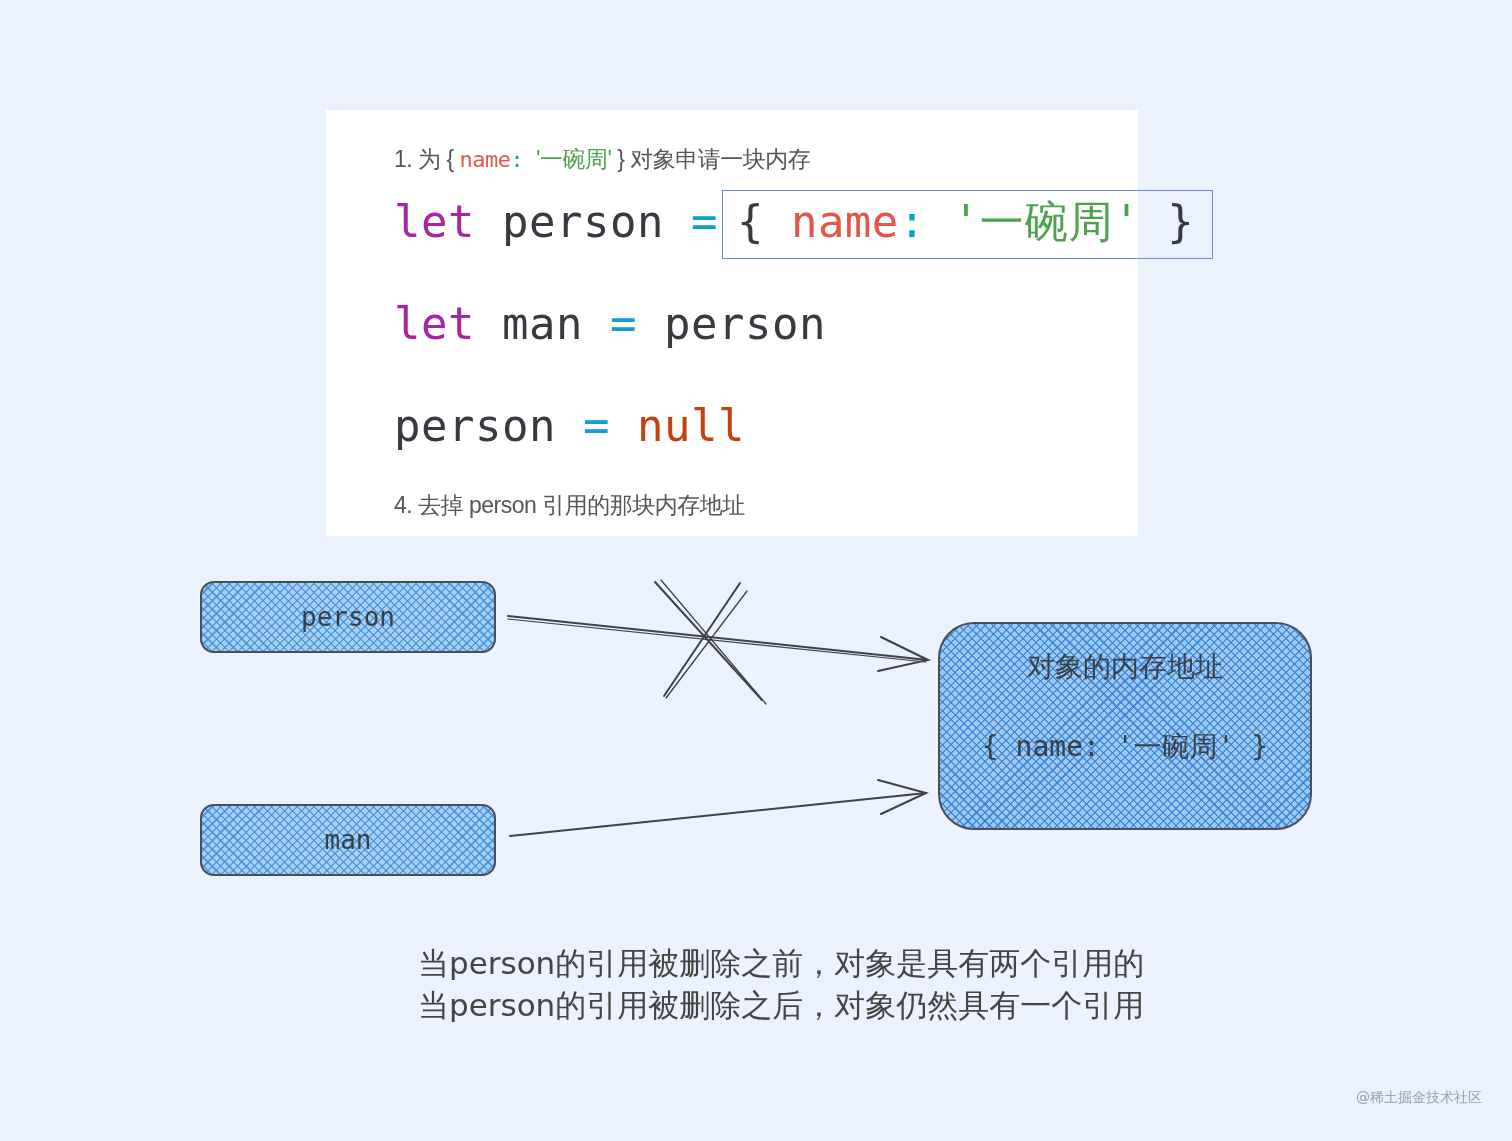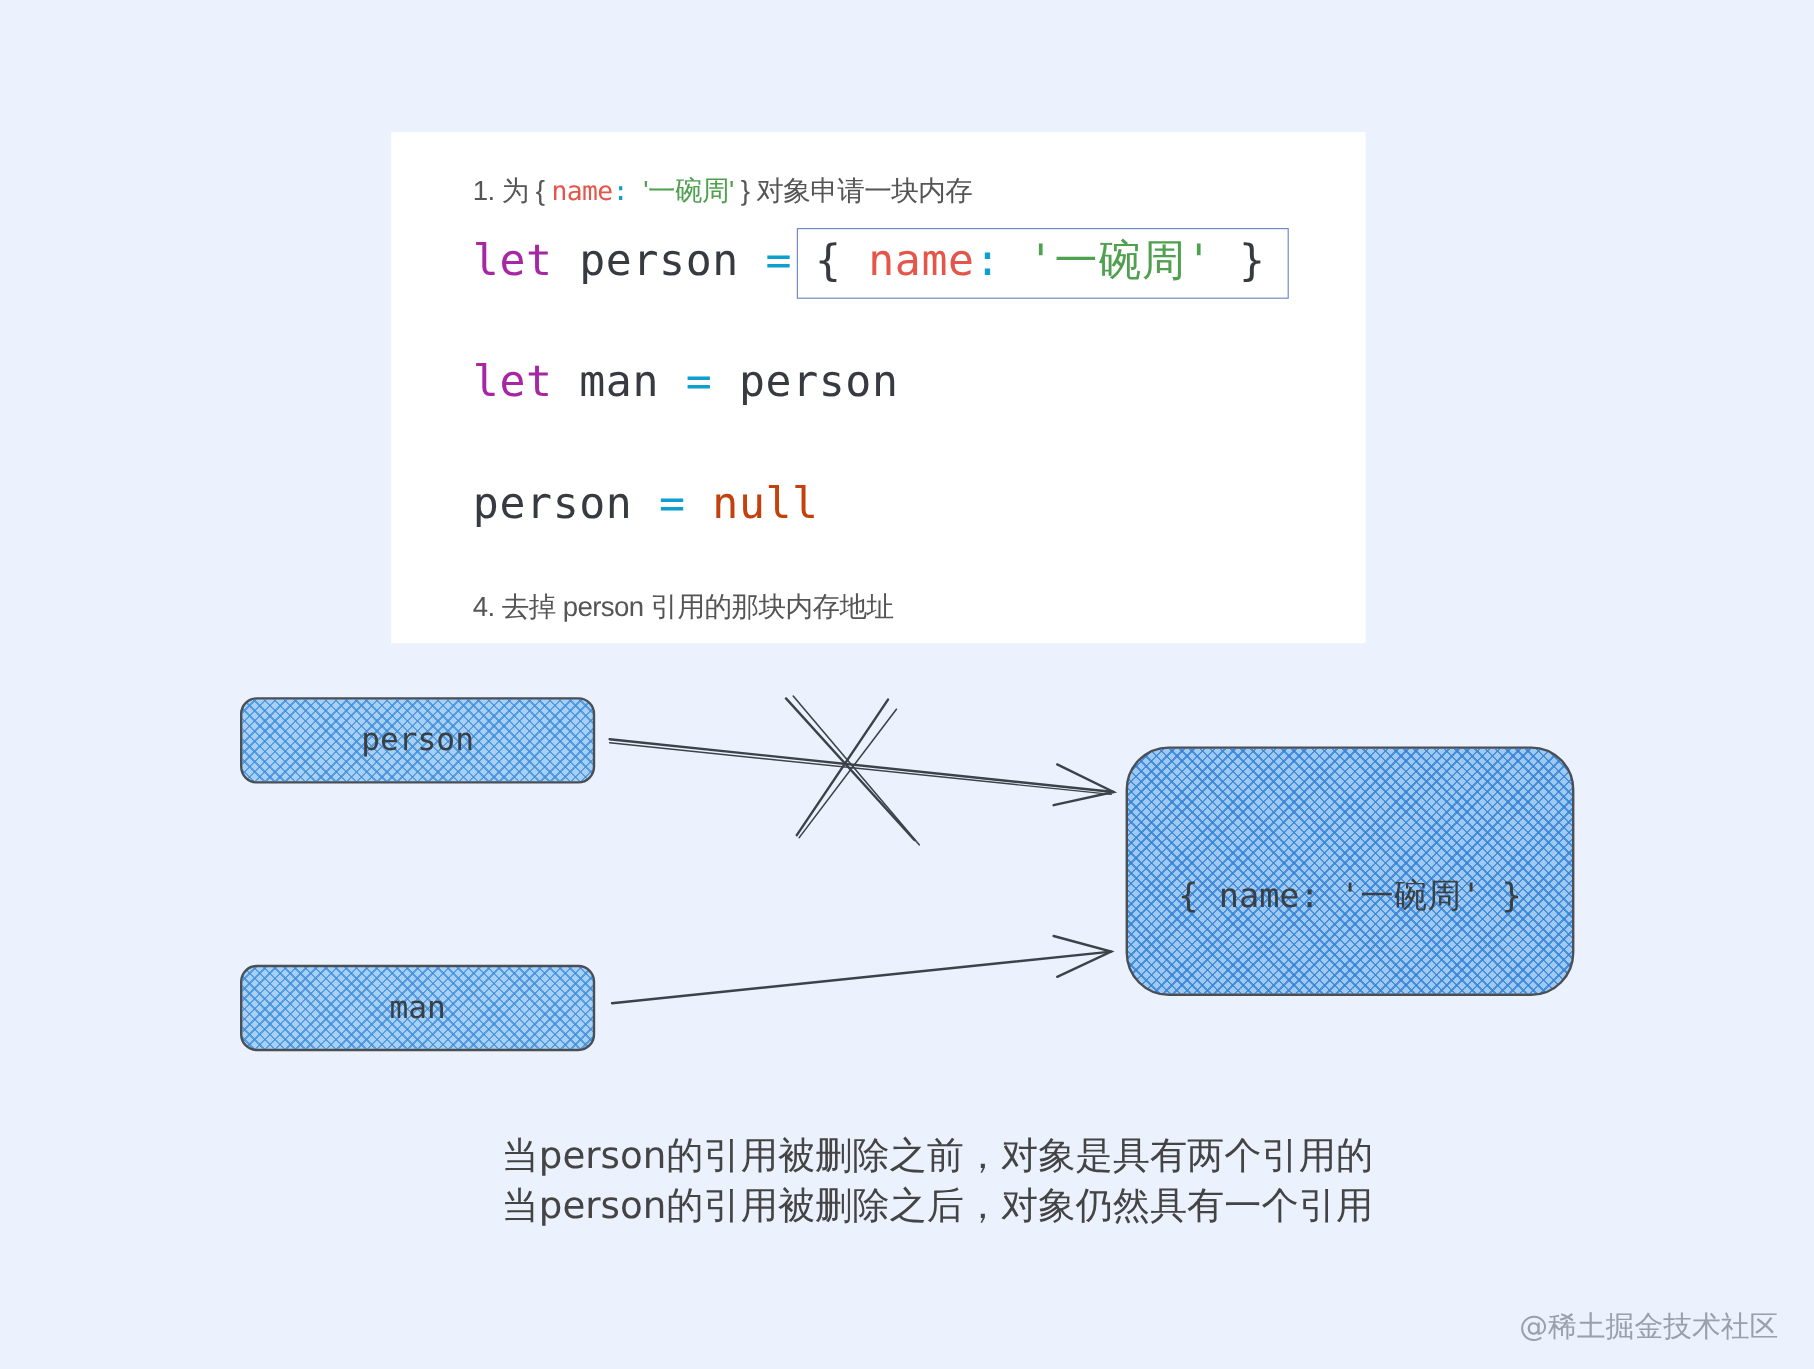--- a/index.html
+++ b/index.html
@@ -33,21 +33,21 @@
       letter-spacing: -0.5px;
     }
     .note .mono-sm {
       font-family: "DejaVu Sans Mono", monospace;
       font-size: 22px;
     }
     .code-line {
       position: absolute;
       left: 68px;
       font-family: "DejaVu Sans Mono", "Liberation Mono", monospace;
-      font-size: 36px;
+      font-size: 44px;
       white-space: pre;
       color: #383a42;
       letter-spacing: 0.5px;
     }
     .kw { color: #a626a4; }
     .op { color: #0e9fcf; }
     .prop { color: #e45649; }
     .str { color: #50a14f; }
     .null { color: #c2410c; }
     .punct { color: #383a42; }
@@ -126,21 +126,21 @@
       font-size: 31px;
       line-height: 42px;
       color: #444;
       white-space: nowrap;
     }
     .watermark {
       position: absolute;
       right: 30px;
       top: 1089px;
       font-family: "DejaVu Sans", sans-serif;
-      font-size: 24px;
+      font-size: 14px;
       color: #9aa0aa;
     }
   </style>
 </head>
 <body>
 
 <div class="code-card">
 
   <div class="note" style="top:34px;">
     <span>1. 为 { </span><span class="mono-sm prop">name</span><span class="mono-sm op">: </span><span class="str">'一碗周'</span><span> } 对象申请一块内存</span>
@@ -159,20 +159,21 @@
 
 <div class="var-box" style="left:200px; top:581px; width:296px; height:72px;">
   <span>person</span>
 </div>
 
 <div class="var-box" style="left:200px; top:804px; width:296px; height:72px;">
   <span>man</span>
 </div>
 
 <div class="obj-mem">
+  <div class="title">对象的内存地址</div>
   <div class="value">{ name: '一碗周' }</div>
 </div>
 
 <div class="diagram">
   <svg width="1512" height="1141" viewBox="0 0 1512 1141">
     <g fill="none" stroke="#3d4248" stroke-width="2" stroke-linecap="round">
 
       <g>
         <path d="M508 616 L928 660"></path>
         <path d="M508 619 L926 662" stroke-width="1.2"></path>

